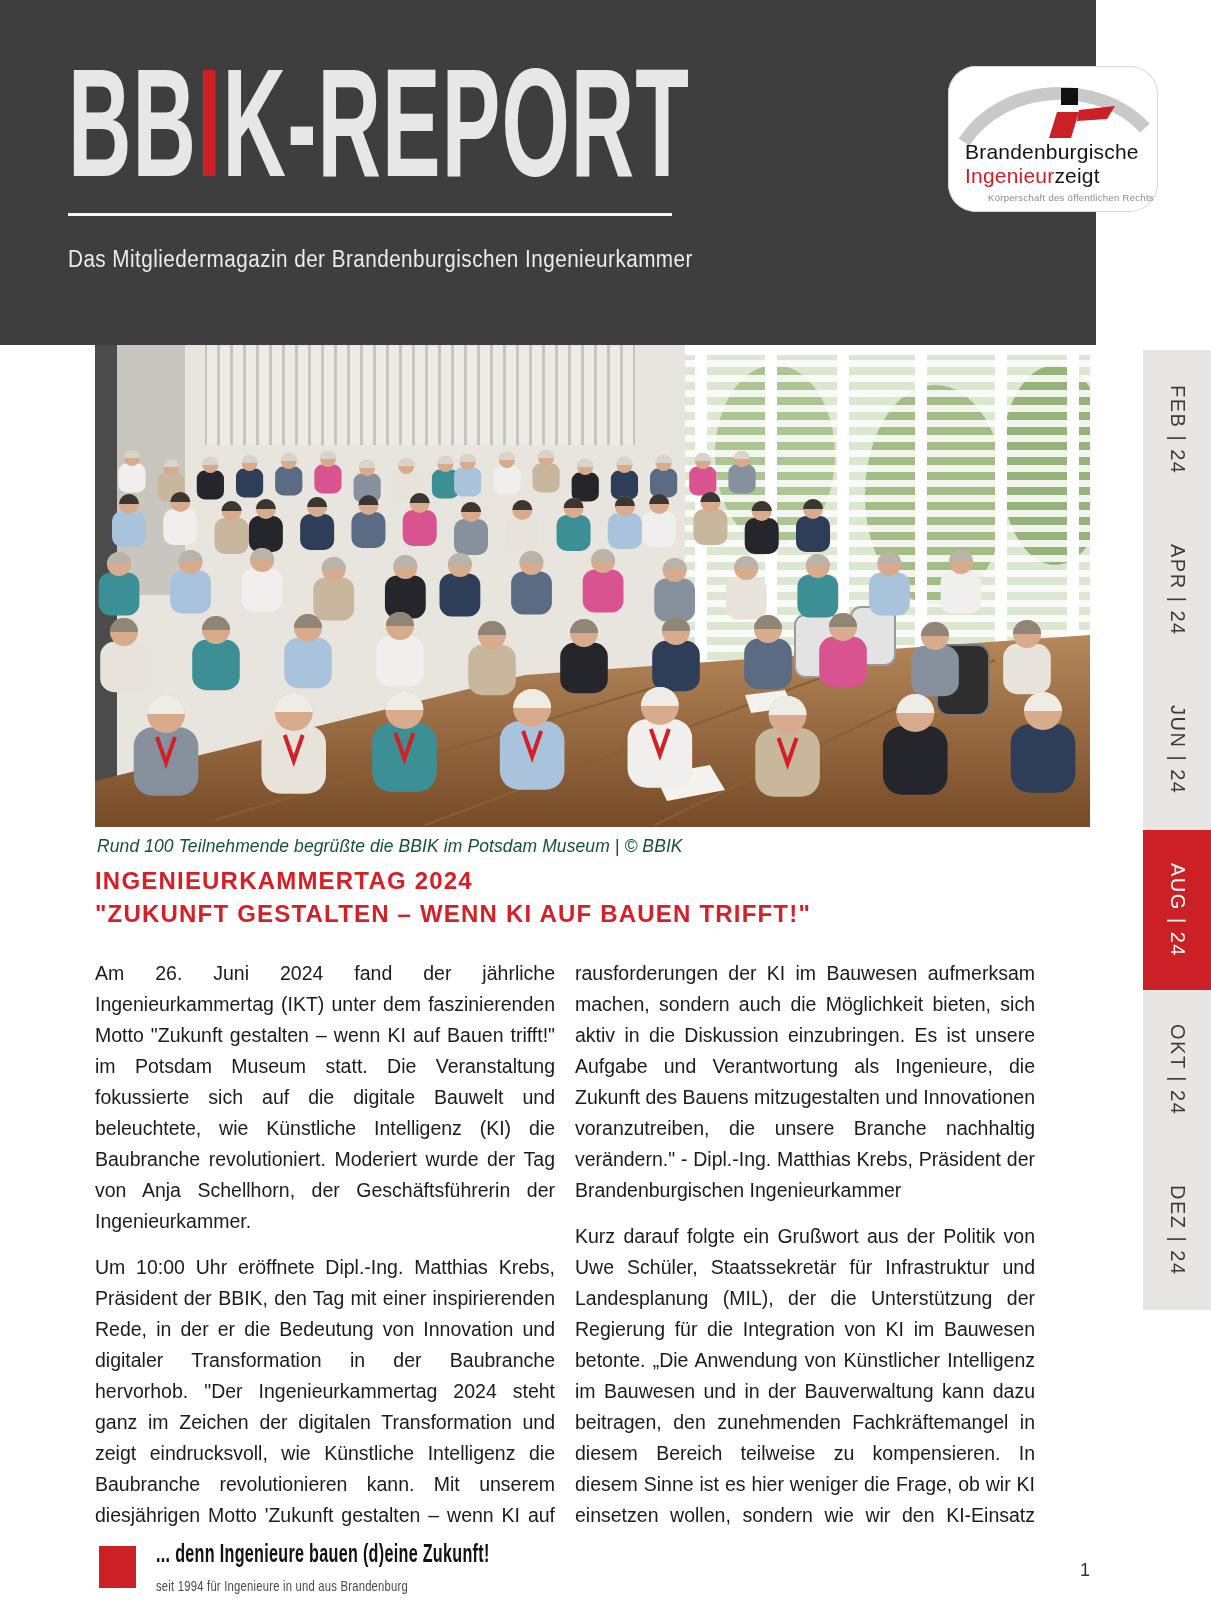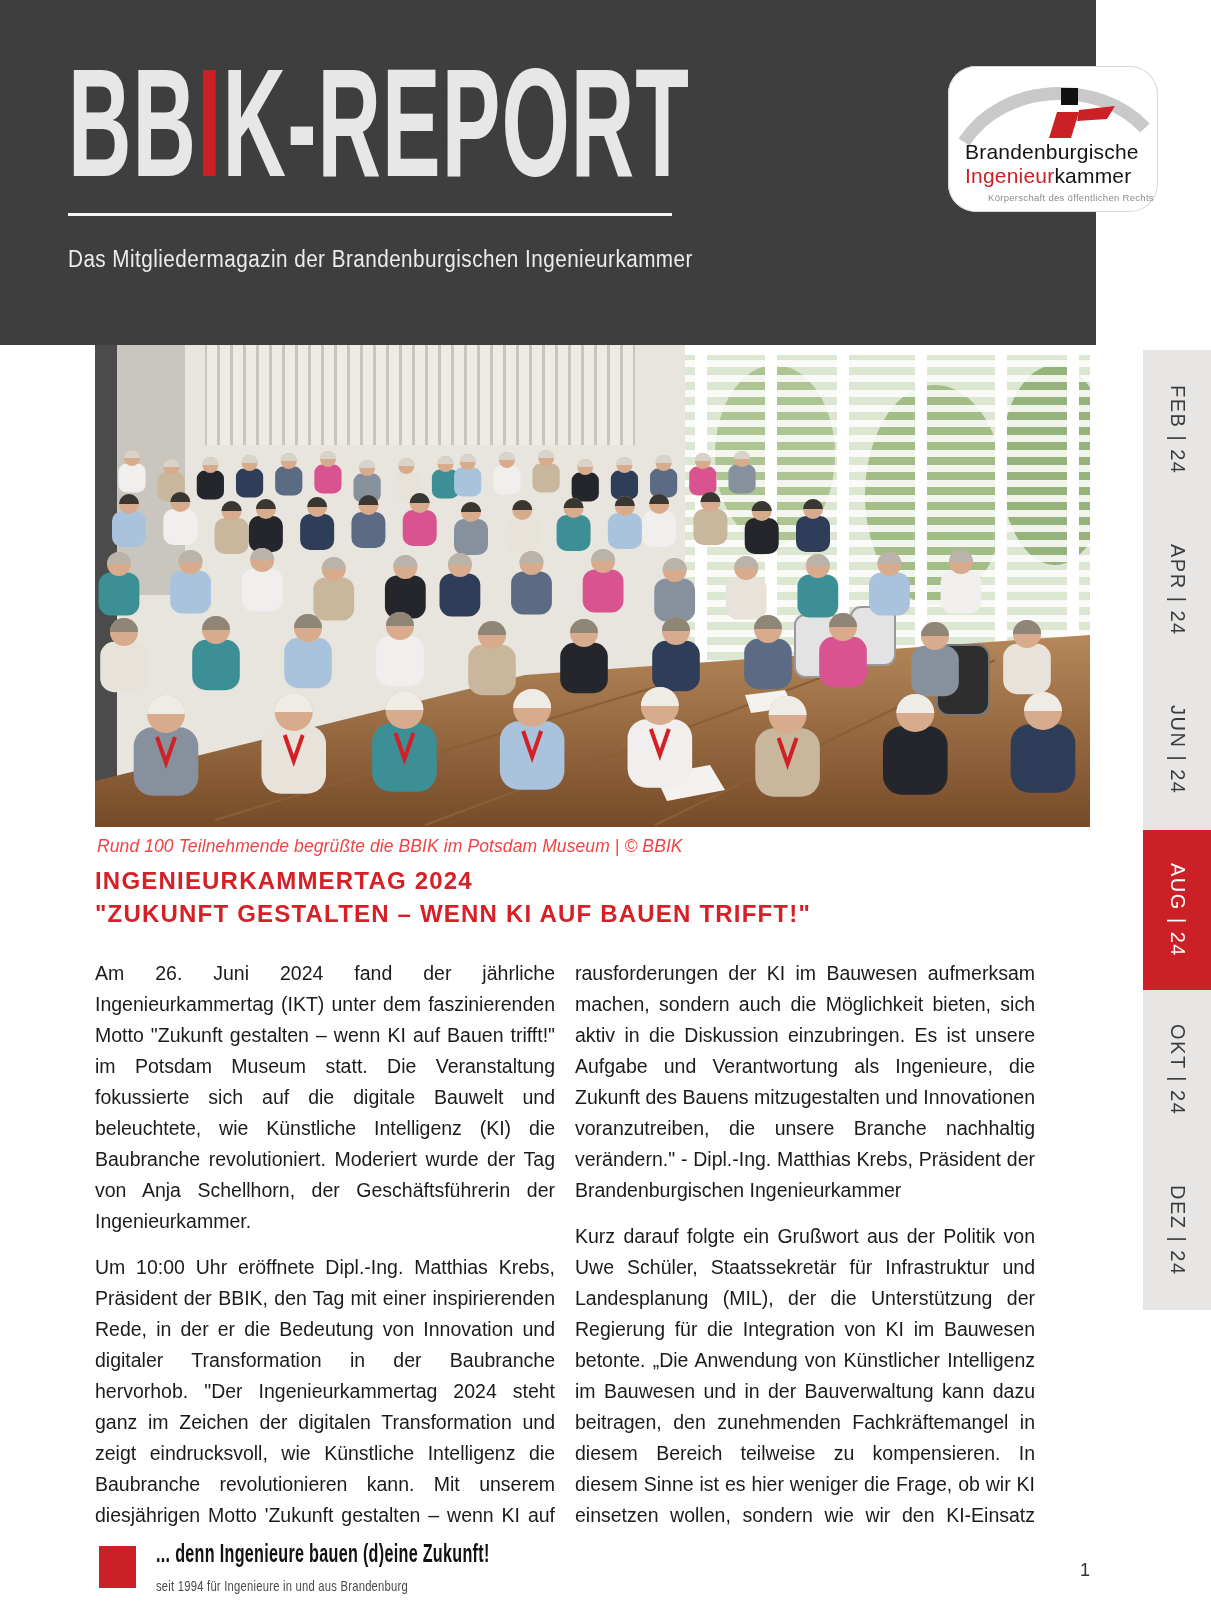--- a/index.html
+++ b/index.html
@@ -34,21 +34,21 @@
   .tab-strip{position:absolute;left:1143px;top:350px;width:68px;}
   .tab{width:68px;height:160px;background:var(--tab-gray,#e7e6e4);display:flex;align-items:center;justify-content:center;
     writing-mode:vertical-rl;font-size:20px;letter-spacing:1.5px;color:#3b3b3b;white-space:nowrap;cursor:pointer;}
   .tab.active{background:var(--accent-red,#cc2027);color:#ffffff;}
 
   
   .photo{position:absolute;left:95px;top:345px;width:995px;height:482px;overflow:hidden;background:#e8e5df;}
   .photo svg{display:block;}
 
   
-  .caption{position:absolute;left:97px;top:836px;font-size:17.5px;font-style:italic;color:#ef4444;letter-spacing:.1px;}
+  .caption{position:absolute;left:97px;top:836px;font-size:17.5px;font-style:italic;color:#14532d;letter-spacing:.1px;}
   .headline{position:absolute;left:95px;top:864px;font-size:24px;font-weight:700;line-height:33px;
     color:var(--heading-red,#d42026);letter-spacing:1.2px;}
 
   
   .columns{position:absolute;left:95px;top:958px;width:962px;height:578px;display:flex;gap:20px;overflow:hidden;}
   .col{width:460px;font-size:19.5px;line-height:31px;text-align:justify;color:#1b1b1b;
     hyphens:auto;-webkit-hyphens:auto;}
   .col p{margin:0 0 15px 0;}
   .it{}
 
@@ -71,21 +71,21 @@
     <div class="mast-subtitle">Das Mitgliedermagazin der Brandenburgischen Ingenieurkammer</div>
 
     <div class="logo-box">
       <svg width="210" height="146" viewBox="0 0 210 146">
         <path d="M16 76 C 55 16, 150 12, 197 62" stroke="#c9c9c9" stroke-width="13" fill="none"></path>
         <rect x="113" y="22" width="17" height="17" fill="#111111"></rect>
         <polygon points="131,44 167,40 159,53 129,55" fill="#cc2027"></polygon>
         <polygon points="109,46 131,46 123,72 101,72" fill="#cc2027"></polygon>
       </svg>
       <div class="logo-line1">Brandenburgische</div>
-      <div class="logo-line2"><span class="red">Ingenieur</span><span>kammer</span></div>
+      <div class="logo-line2"><span class="red">Ingenieur</span><span>zeigt</span></div>
       <div class="logo-line3">Körperschaft des öffentlichen Rechts</div>
     </div>
   </header>
 
   <nav class="tab-strip">
     <div class="tab">FEB | 24</div>
     <div class="tab">APR | 24</div>
     <div class="tab">JUN | 24</div>
     <div class="tab active">AUG | 24</div>
     <div class="tab">OKT | 24</div>

